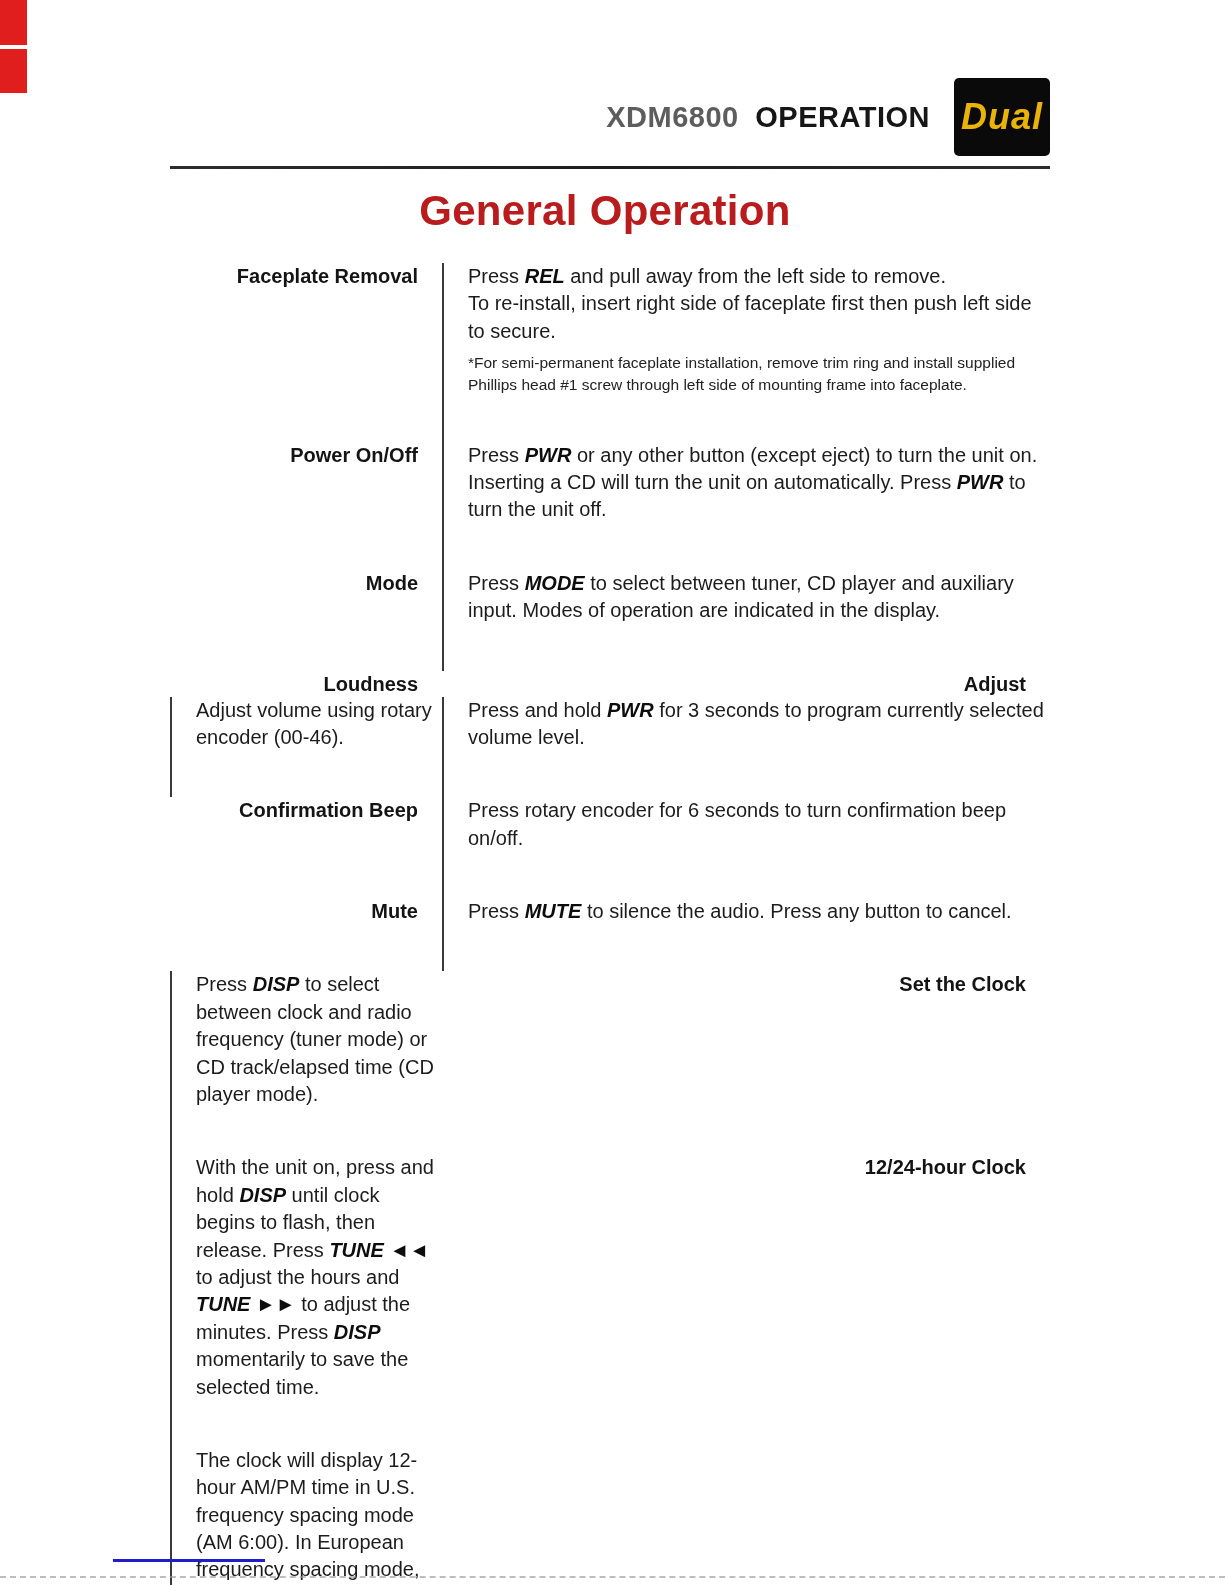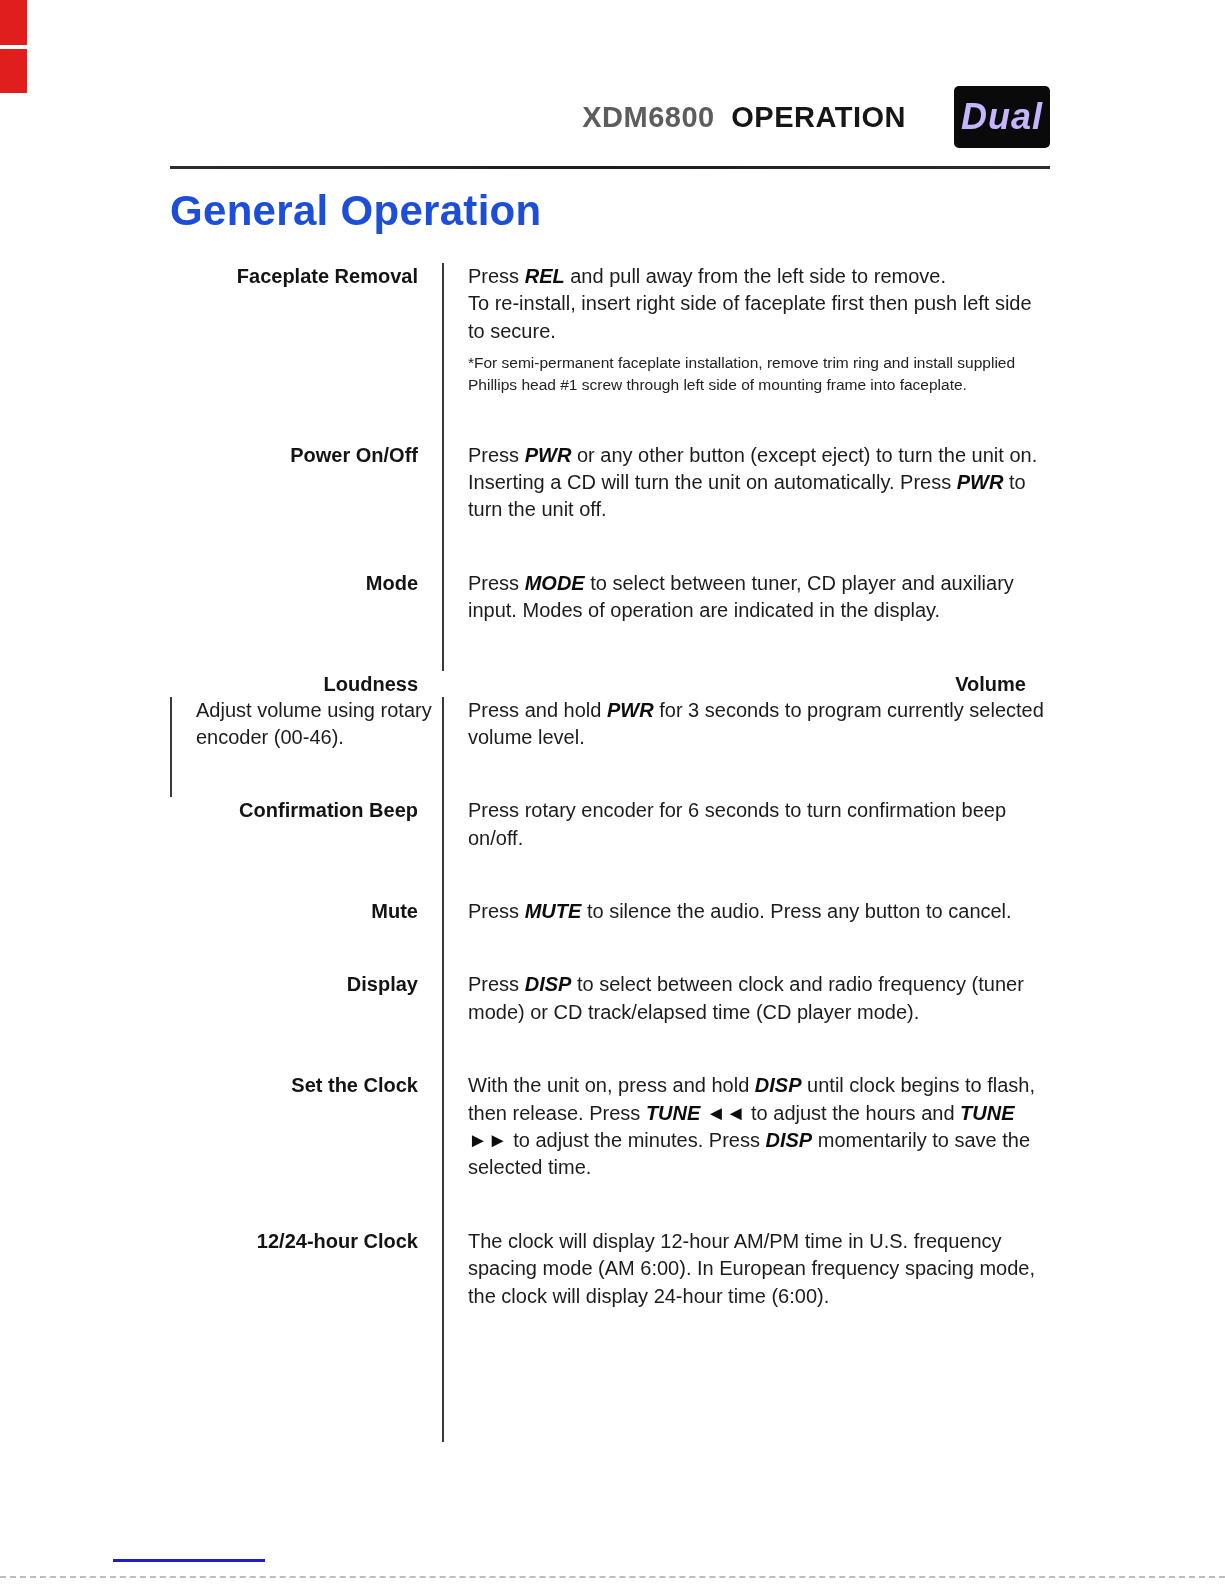--- a/index.html
+++ b/index.html
@@ -14,30 +14,29 @@
     margin:0 auto;
   }
   .content { position:absolute; left:170px; top:70px; width:880px; }
 
   
   .header { display:flex; justify-content:flex-end; align-items:center; gap:24px; height:94px; }
   .header-text { font-size:29px; font-weight:bold; letter-spacing:0.5px; white-space:nowrap; }
   .model { color:#5d5d5d; }
   .section { color:#161616; margin-left:8px;margin-top:11px; }
   .logo {
-    width:96px; height:62px; background:#0a0a0a; color:#c4b5fd;
+    width:96px; height:78px; background:#0a0a0a; color:#eab308;
     display:flex; align-items:center; justify-content:center;
     font-style:italic; font-weight:bold; font-size:36px; border-radius:5px;
     letter-spacing:1px;
-    margin-left:24px;
   }
   .rule { height:3px; background:linear-gradient(90deg,#2d2d2d,#1d1d1d,#2d2d2d); margin-top:2px; }
 
   
-  .title { font-size:42px; font-weight:bold; text-align:left; padding:18px 10px 28px 0; color:#1d4ed8; letter-spacing:0.3px; }
+  .title { font-size:42px; font-weight:bold; text-align:center; padding:18px 10px 28px 0; color:#b91c1c; letter-spacing:0.3px; }
 
   
   .rows { display:grid; grid-template-columns:272px 1fr; }
   .label-cell {
     text-align:right; padding:0 24px 0 0;
     font-weight:bold; font-size:20px; line-height:1.3; color:#141414;
   }
   .body-cell {
     border-left:2px solid #3a3a3a;
     padding:0 0 46px 24px;
@@ -85,32 +84,31 @@
       </div>
 
       <div class="label-cell">Power On/Off</div>
       <div class="body-cell">Press <b>PWR</b> or any other button (except eject) to turn the unit on. Inserting a CD will turn the unit on automatically. Press <b>PWR</b> to turn the unit off.</div>
 
       <div class="label-cell">Mode</div>
       <div class="body-cell">Press <b>MODE</b> to select between tuner, CD player and auxiliary input. Modes of operation are indicated in the display.</div>
 
       <div class="label-cell">Loudness</div>
 
-      <div class="label-cell">Volume</div>
+      <div class="label-cell">Adjust</div>
       <div class="body-cell">Adjust volume using rotary encoder (00-46).</div>
 
       <div class="body-cell">Press and hold <b>PWR</b> for 3 seconds to program currently selected volume level.</div>
 
       <div class="label-cell">Confirmation Beep</div>
       <div class="body-cell">Press rotary encoder for 6 seconds to turn confirmation beep on/off.</div>
 
       <div class="label-cell">Mute</div>
       <div class="body-cell">Press <b>MUTE</b> to silence the audio. Press any button to cancel.</div>
 
-      <div class="label-cell">Display</div>
       <div class="body-cell">Press <b>DISP</b> to select between clock and radio frequency (tuner mode) or CD track/elapsed time (CD player mode).</div>
 
       <div class="label-cell">Set the Clock</div>
       <div class="body-cell">With the unit on, press and hold <b>DISP</b> until clock begins to flash, then release. Press <b>TUNE ◄◄</b> to adjust the hours and <b>TUNE ►►</b> to adjust the minutes. Press <b>DISP</b> momentarily to save the selected time.</div>
 
       <div class="label-cell">12/24-hour Clock</div>
       <div class="body-cell">The clock will display 12-hour AM/PM time in U.S. frequency spacing mode (AM 6:00). In European frequency spacing mode, the clock will display 24-hour time (6:00).</div>
 
       <div class="label-cell"></div>
       <div class="spacer-cell"></div>

